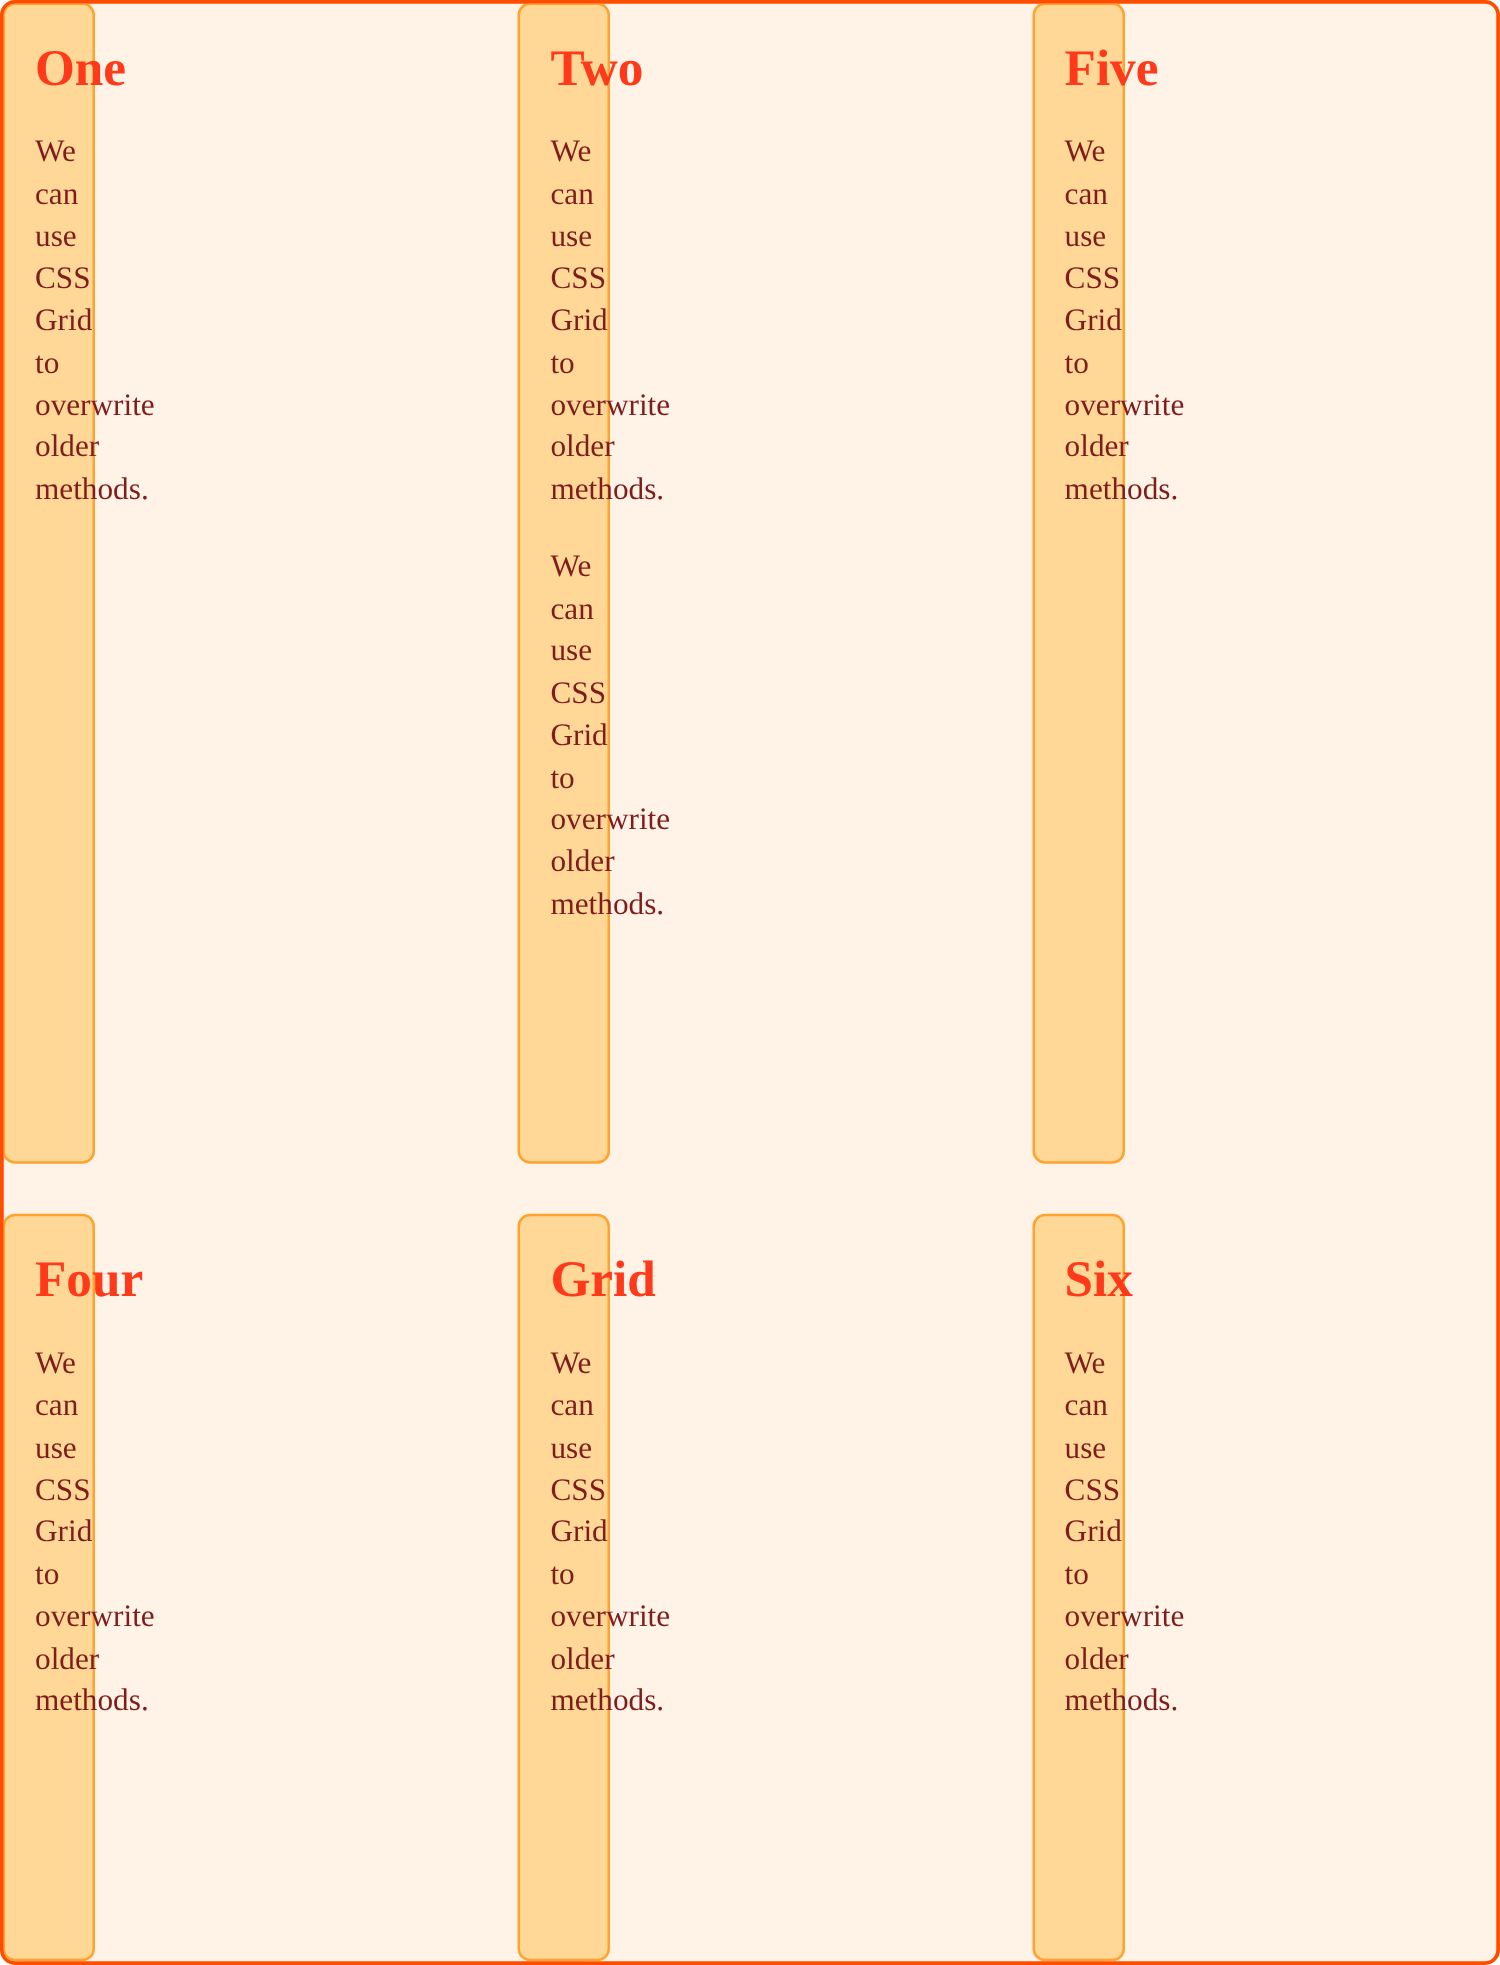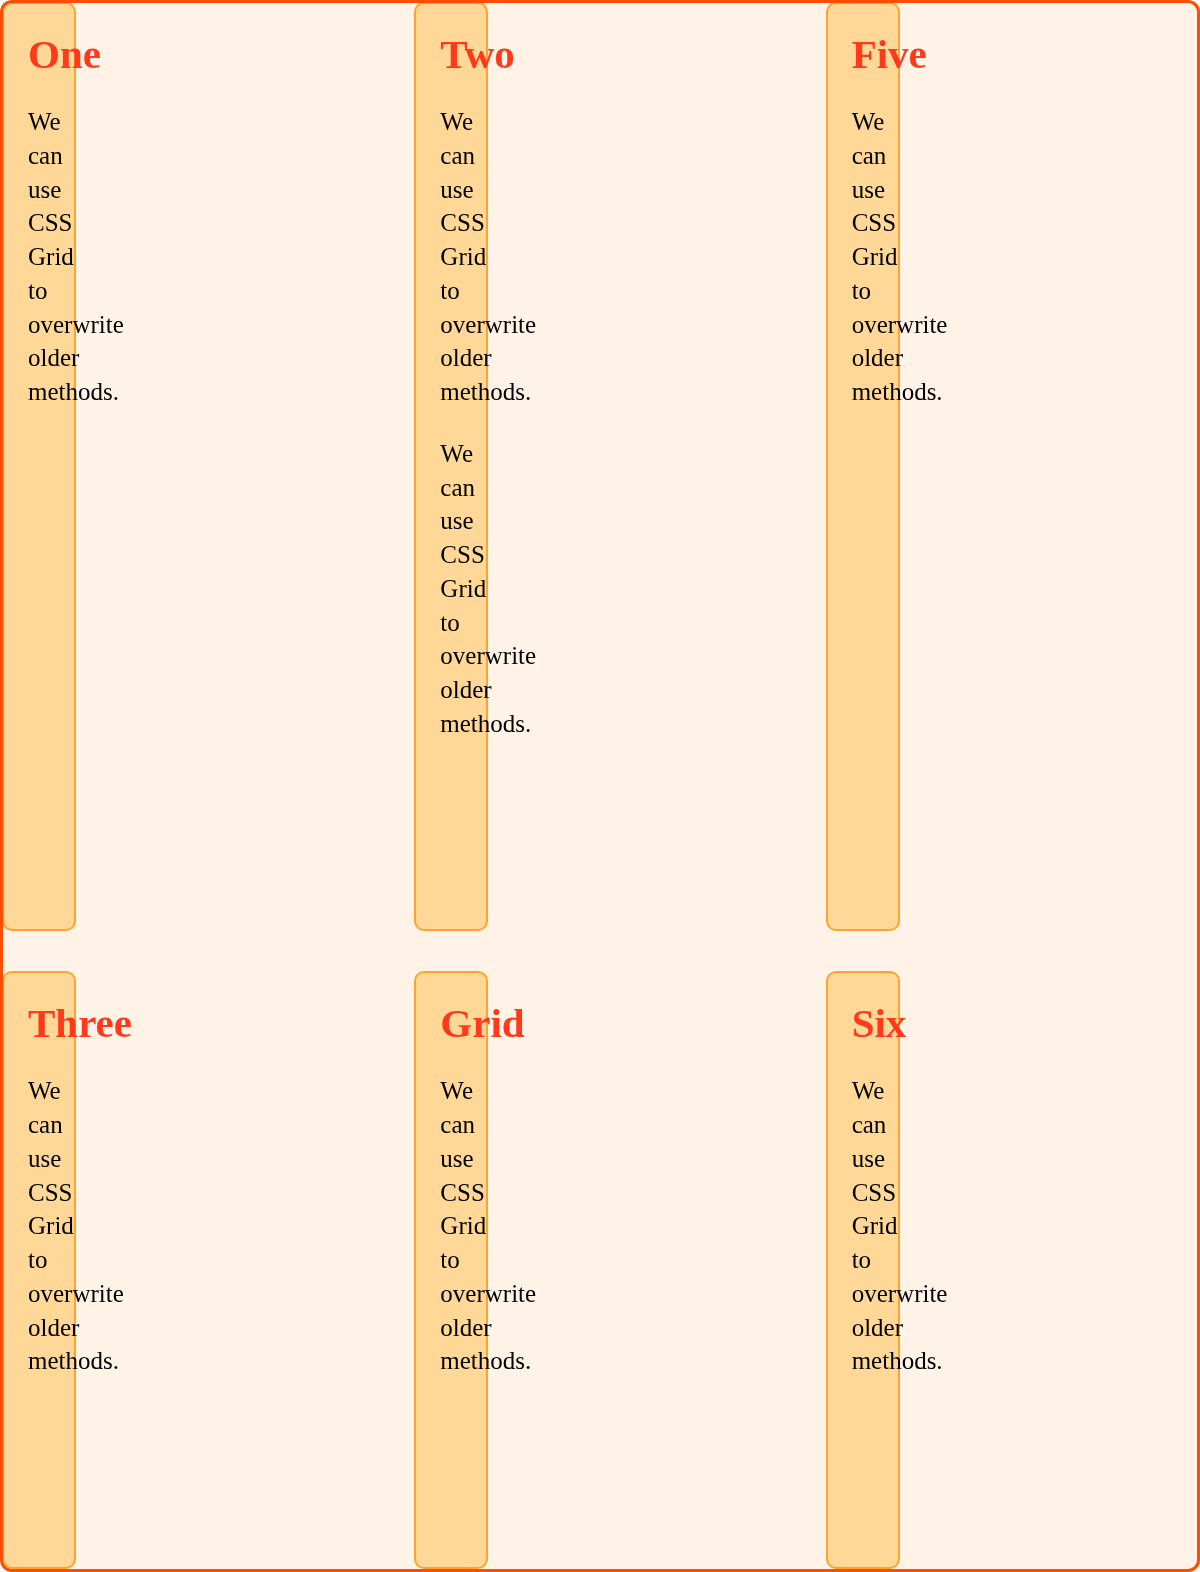--- a/index.html
+++ b/index.html
@@ -36,21 +36,21 @@
       margin: 0 0 28px 0;
       font-size: 41px;
       font-weight: 700;
       color: #ff3a1a;
       line-height: 1.1;
     }
     .card p {
       margin: 0 0 28px 0;
       font-size: 25px;
       line-height: 1.35;
-      color: #000000;
+      color: #7f1d1d;
       word-break: normal;
     }
     .card p:last-child {
       margin-bottom: 0;
     }
     
     .card:nth-child(1),
     .card:nth-child(4) {
       margin-left: -1px;
     }
@@ -75,21 +75,21 @@
     <p>We can use CSS Grid to overwrite older methods.</p>
     <p>We can use CSS Grid to overwrite older methods.</p>
   </div>
 
   <div class="card">
     <h2>Five</h2>
     <p>We can use CSS Grid to overwrite older methods.</p>
   </div>
 
   <div class="card">
-    <h2>Three</h2>
+    <h2>Four</h2>
     <p>We can use CSS Grid to overwrite older methods.</p>
   </div>
 
   <div class="card">
     <h2>Grid</h2>
     <p>We can use CSS Grid to overwrite older methods.</p>
   </div>
 
   <div class="card">
     <h2>Six</h2>

